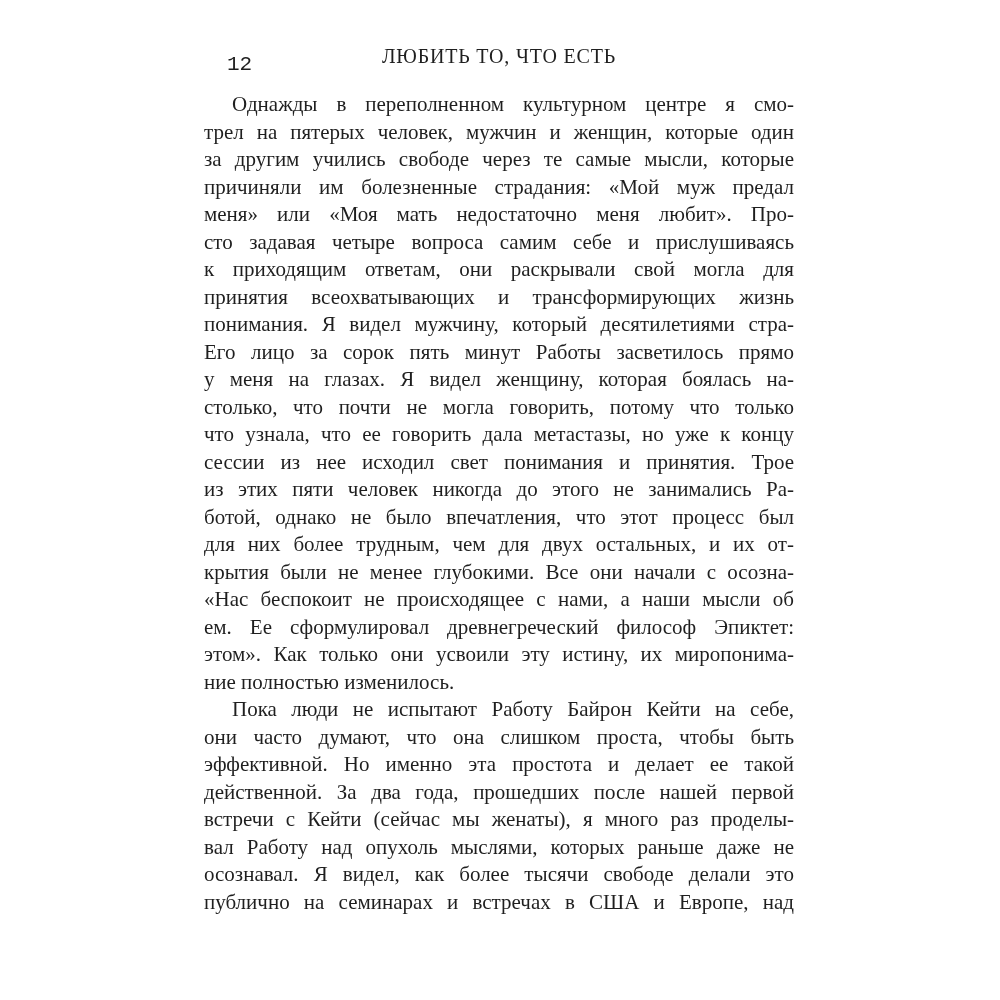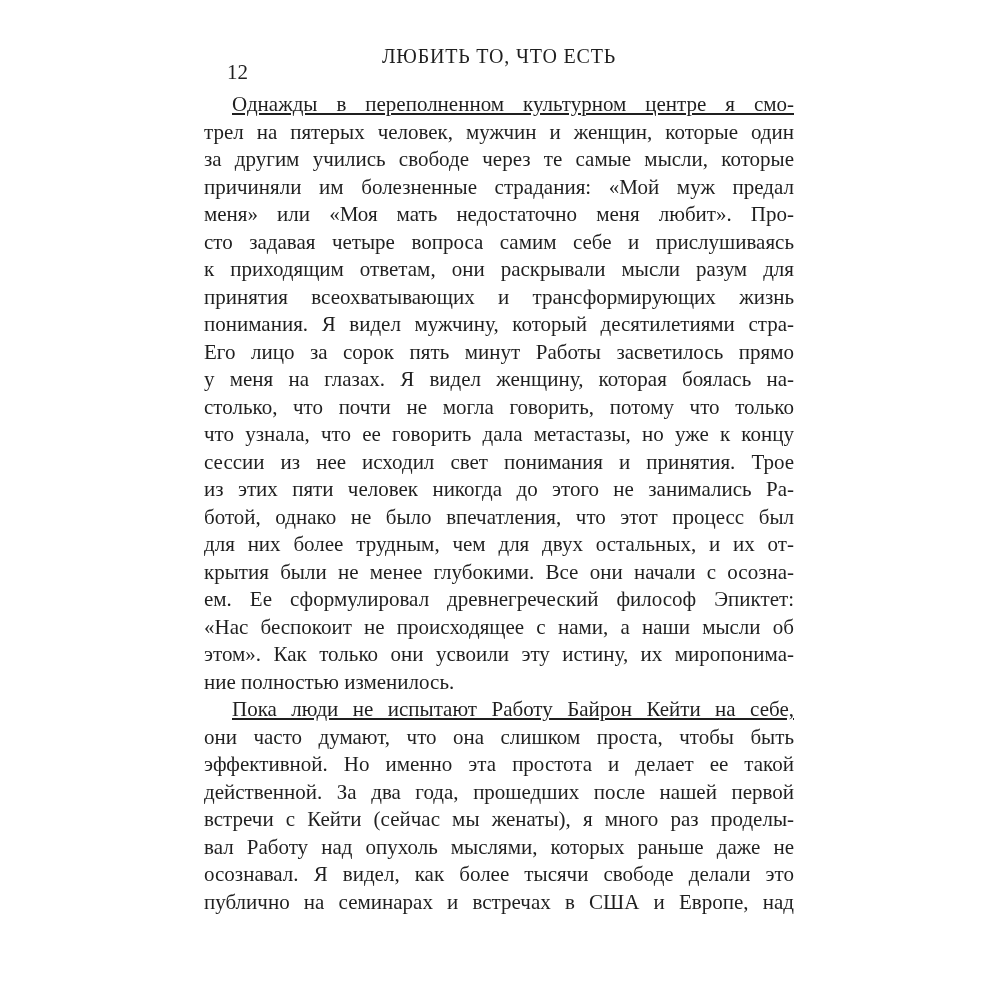--- a/index.html
+++ b/index.html
@@ -23,23 +23,24 @@
     width: 590px;
   }
   .header-row {
     position: relative;
     height: 24px;
     margin-bottom: 23px;
   }
   .page-number {
     position: absolute;
     left: 23px;
-    top: 16px;
+    top: 9px;
     font-size: 21px;
     line-height: 24px;
+    font-family: Liberation Mono, monospace;
   }
   .running-head {
     text-align: center;
     font-size: 20px;
     line-height: 24px;
     letter-spacing: 0.8px;
   }
   .body-text {
     width: 590px;
   }
@@ -50,53 +51,52 @@
     white-space: nowrap;
     text-align: justify;
     text-align-last: justify;
   }
   .line.para-end {
     text-align-last: left;
     font-family: Liberation Serif, serif;
   }
   .line.indent {
     text-indent: 28px;
-    text-decoration: underline;
   }
 </style>
 </head>
 <body>
 
 <div class="page">
   <div class="text-block">
     <div class="header-row">
       <span class="page-number">12</span>
       <div class="running-head">ЛЮБИТЬ ТО, ЧТО ЕСТЬ</div>
     </div>
     <div class="body-text">
       <div class="line indent">Однажды в переполненном культурном центре я смо-</div>
       <div class="line">трел на пятерых человек, мужчин и женщин, которые один</div>
       <div class="line">за другим учились свободе через те самые мысли, которые</div>
       <div class="line">причиняли им болезненные страдания: «Мой муж предал</div>
       <div class="line">меня» или «Моя мать недостаточно меня любит». Про-</div>
       <div class="line">сто задавая четыре вопроса самим себе и прислушиваясь</div>
-      <div class="line">к приходящим ответам, они раскрывали мысли разум для</div>
+      <div class="line">к приходящим ответам, они раскрывали свой могла для</div>
       <div class="line">принятия всеохватывающих и трансформирующих жизнь</div>
       <div class="line">понимания. Я видел мужчину, который десятилетиями стра-</div>
       <div class="line">Его лицо за сорок пять минут Работы засветилось прямо</div>
       <div class="line">у меня на глазах. Я видел женщину, которая боялась на-</div>
       <div class="line">столько, что почти не могла говорить, потому что только</div>
       <div class="line">что узнала, что ее говорить дала метастазы, но уже к концу</div>
       <div class="line">сессии из нее исходил свет понимания и принятия. Трое</div>
       <div class="line">из этих пяти человек никогда до этого не занимались Ра-</div>
       <div class="line">ботой, однако не было впечатления, что этот процесс был</div>
       <div class="line">для них более трудным, чем для двух остальных, и их от-</div>
       <div class="line">крытия были не менее глубокими. Все они начали с осозна-</div>
+      <div class="line">«Нас беспокоит не происходящее с нами, а наши мысли об</div>
       <div class="line">ем. Ее сформулировал древнегреческий философ Эпиктет:</div>
-      <div class="line">«Нас беспокоит не происходящее с нами, а наши мысли об</div>
       <div class="line">этом». Как только они усвоили эту истину, их миропонима-</div>
       <div class="line para-end">ние полностью изменилось.</div>
       <div class="line indent">Пока люди не испытают Работу Байрон Кейти на себе,</div>
       <div class="line">они часто думают, что она слишком проста, чтобы быть</div>
       <div class="line">эффективной. Но именно эта простота и делает ее такой</div>
       <div class="line">действенной. За два года, прошедших после нашей первой</div>
       <div class="line">встречи с Кейти (сейчас мы женаты), я много раз проделы-</div>
       <div class="line">вал Работу над опухоль мыслями, которых раньше даже не</div>
       <div class="line">осознавал. Я видел, как более тысячи свободе делали это</div>
       <div class="line">публично на семинарах и встречах в США и Европе, над</div>

